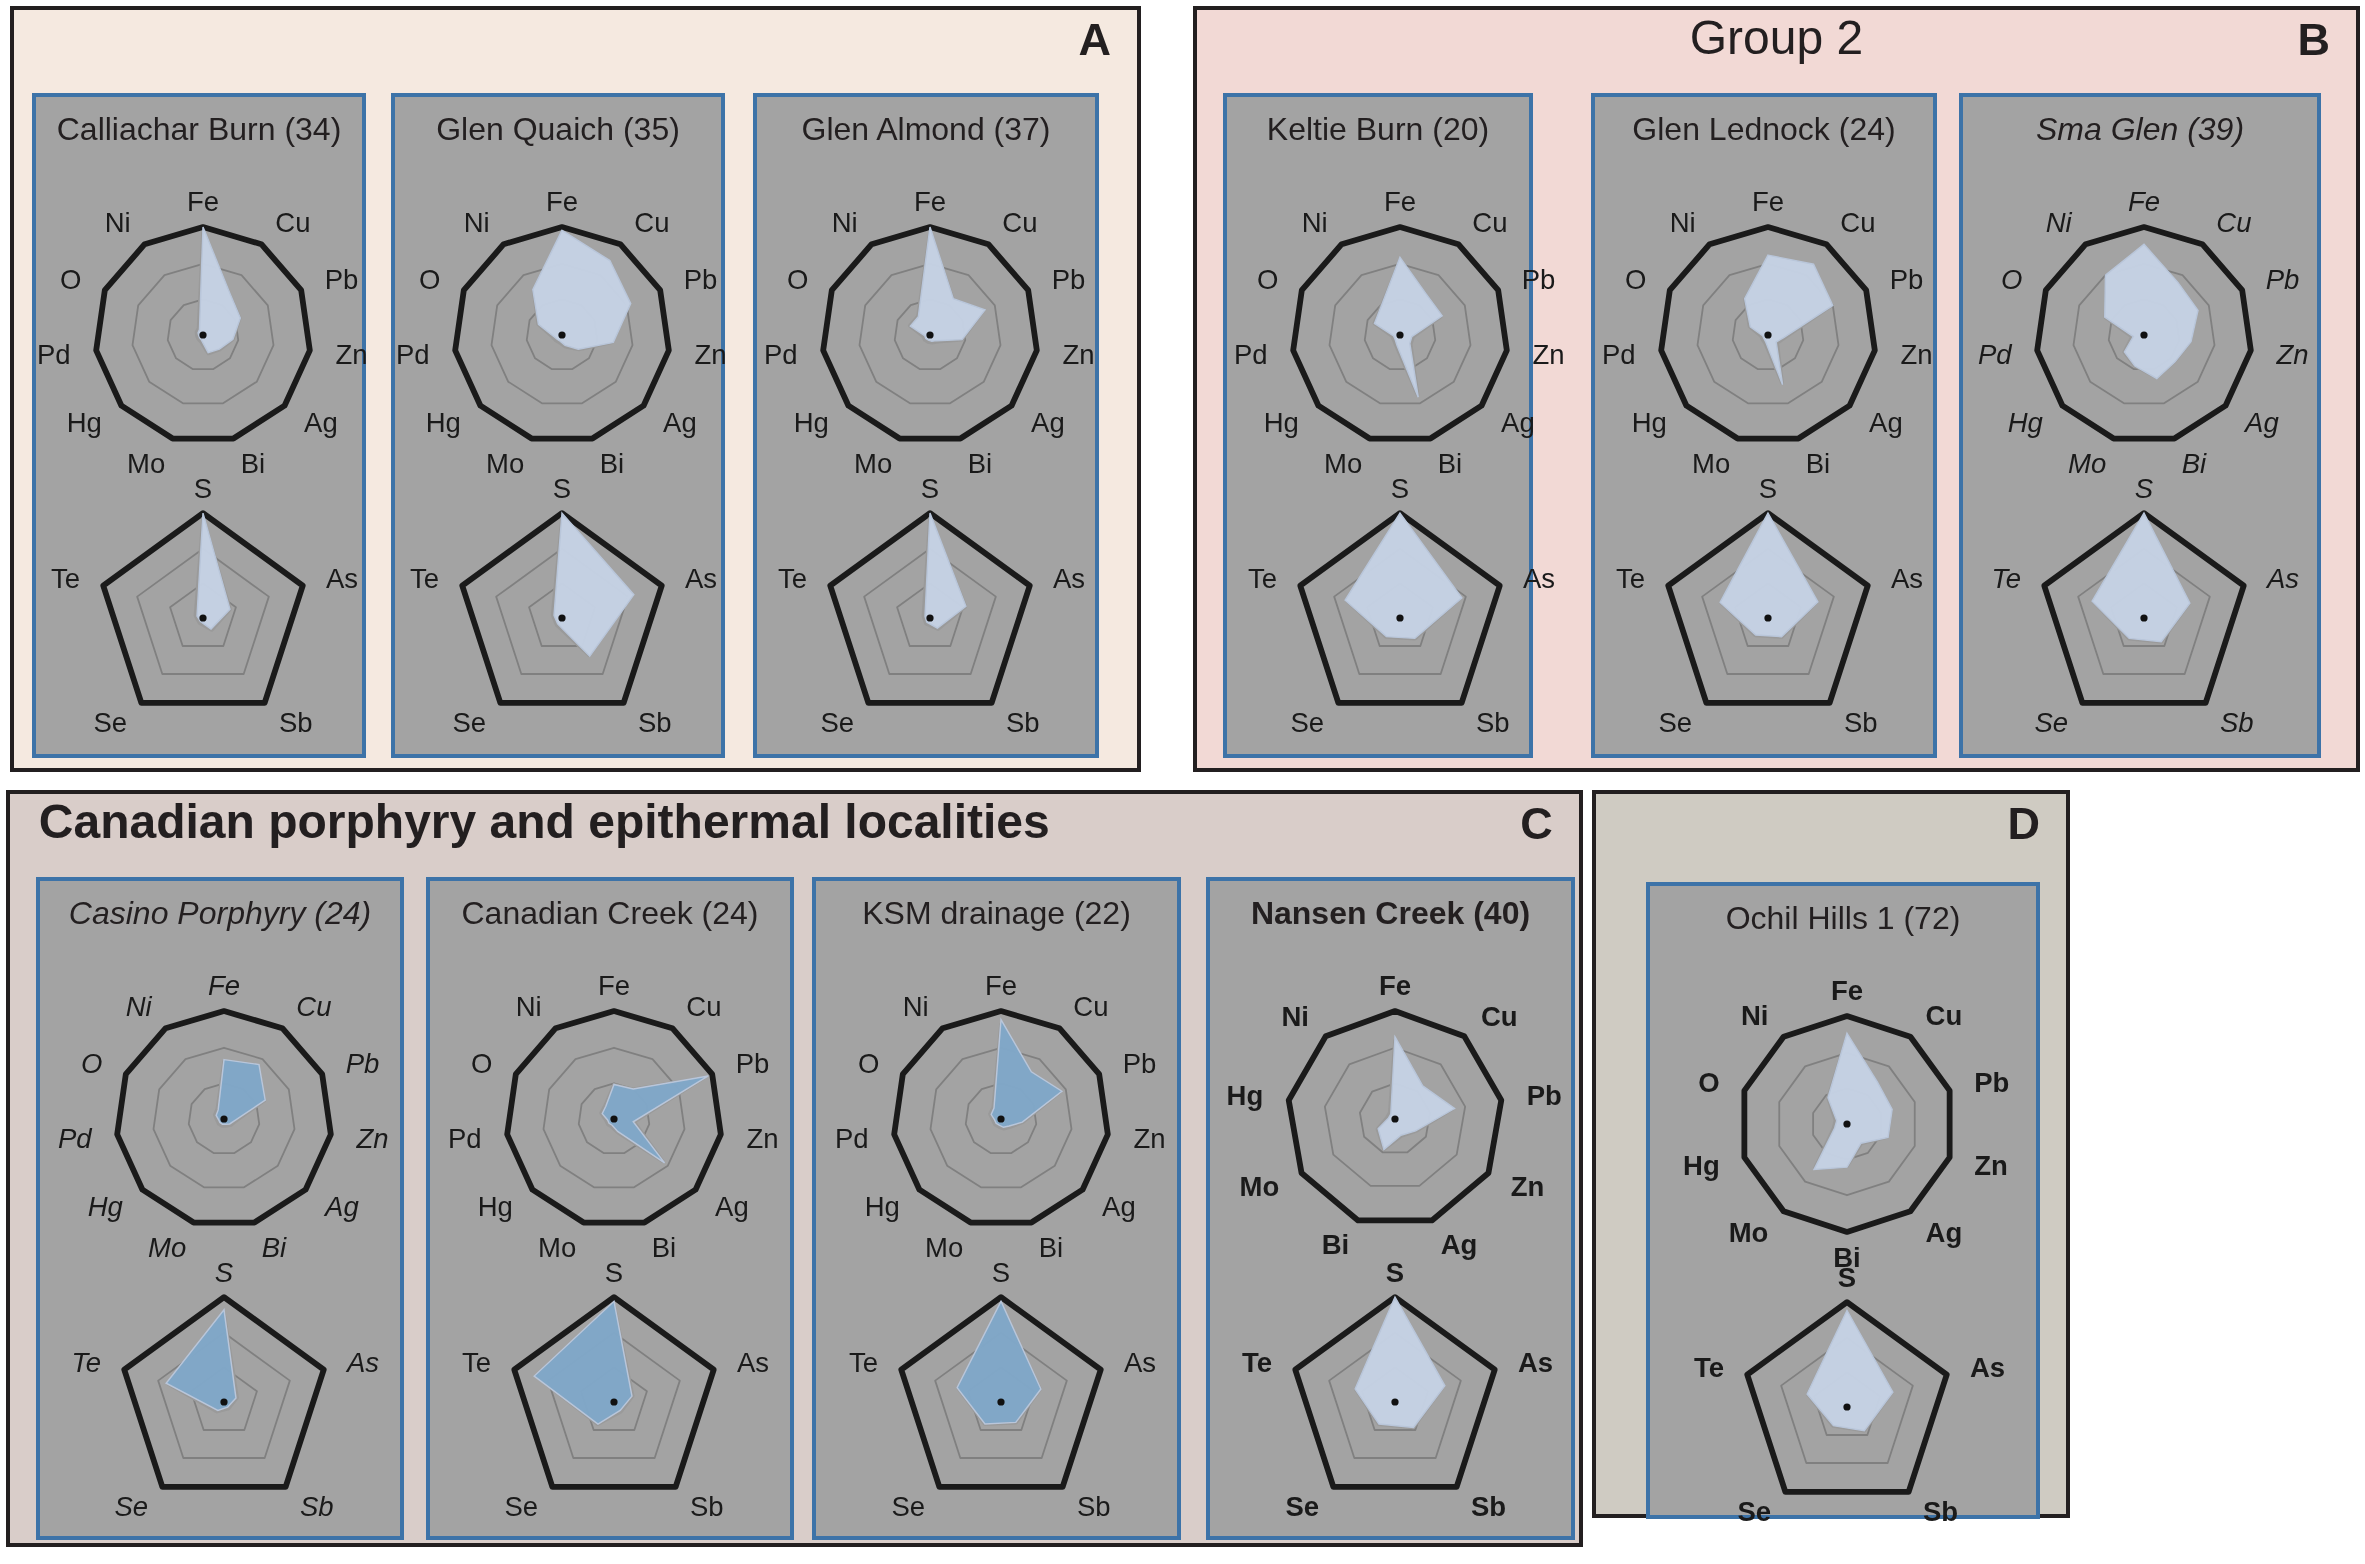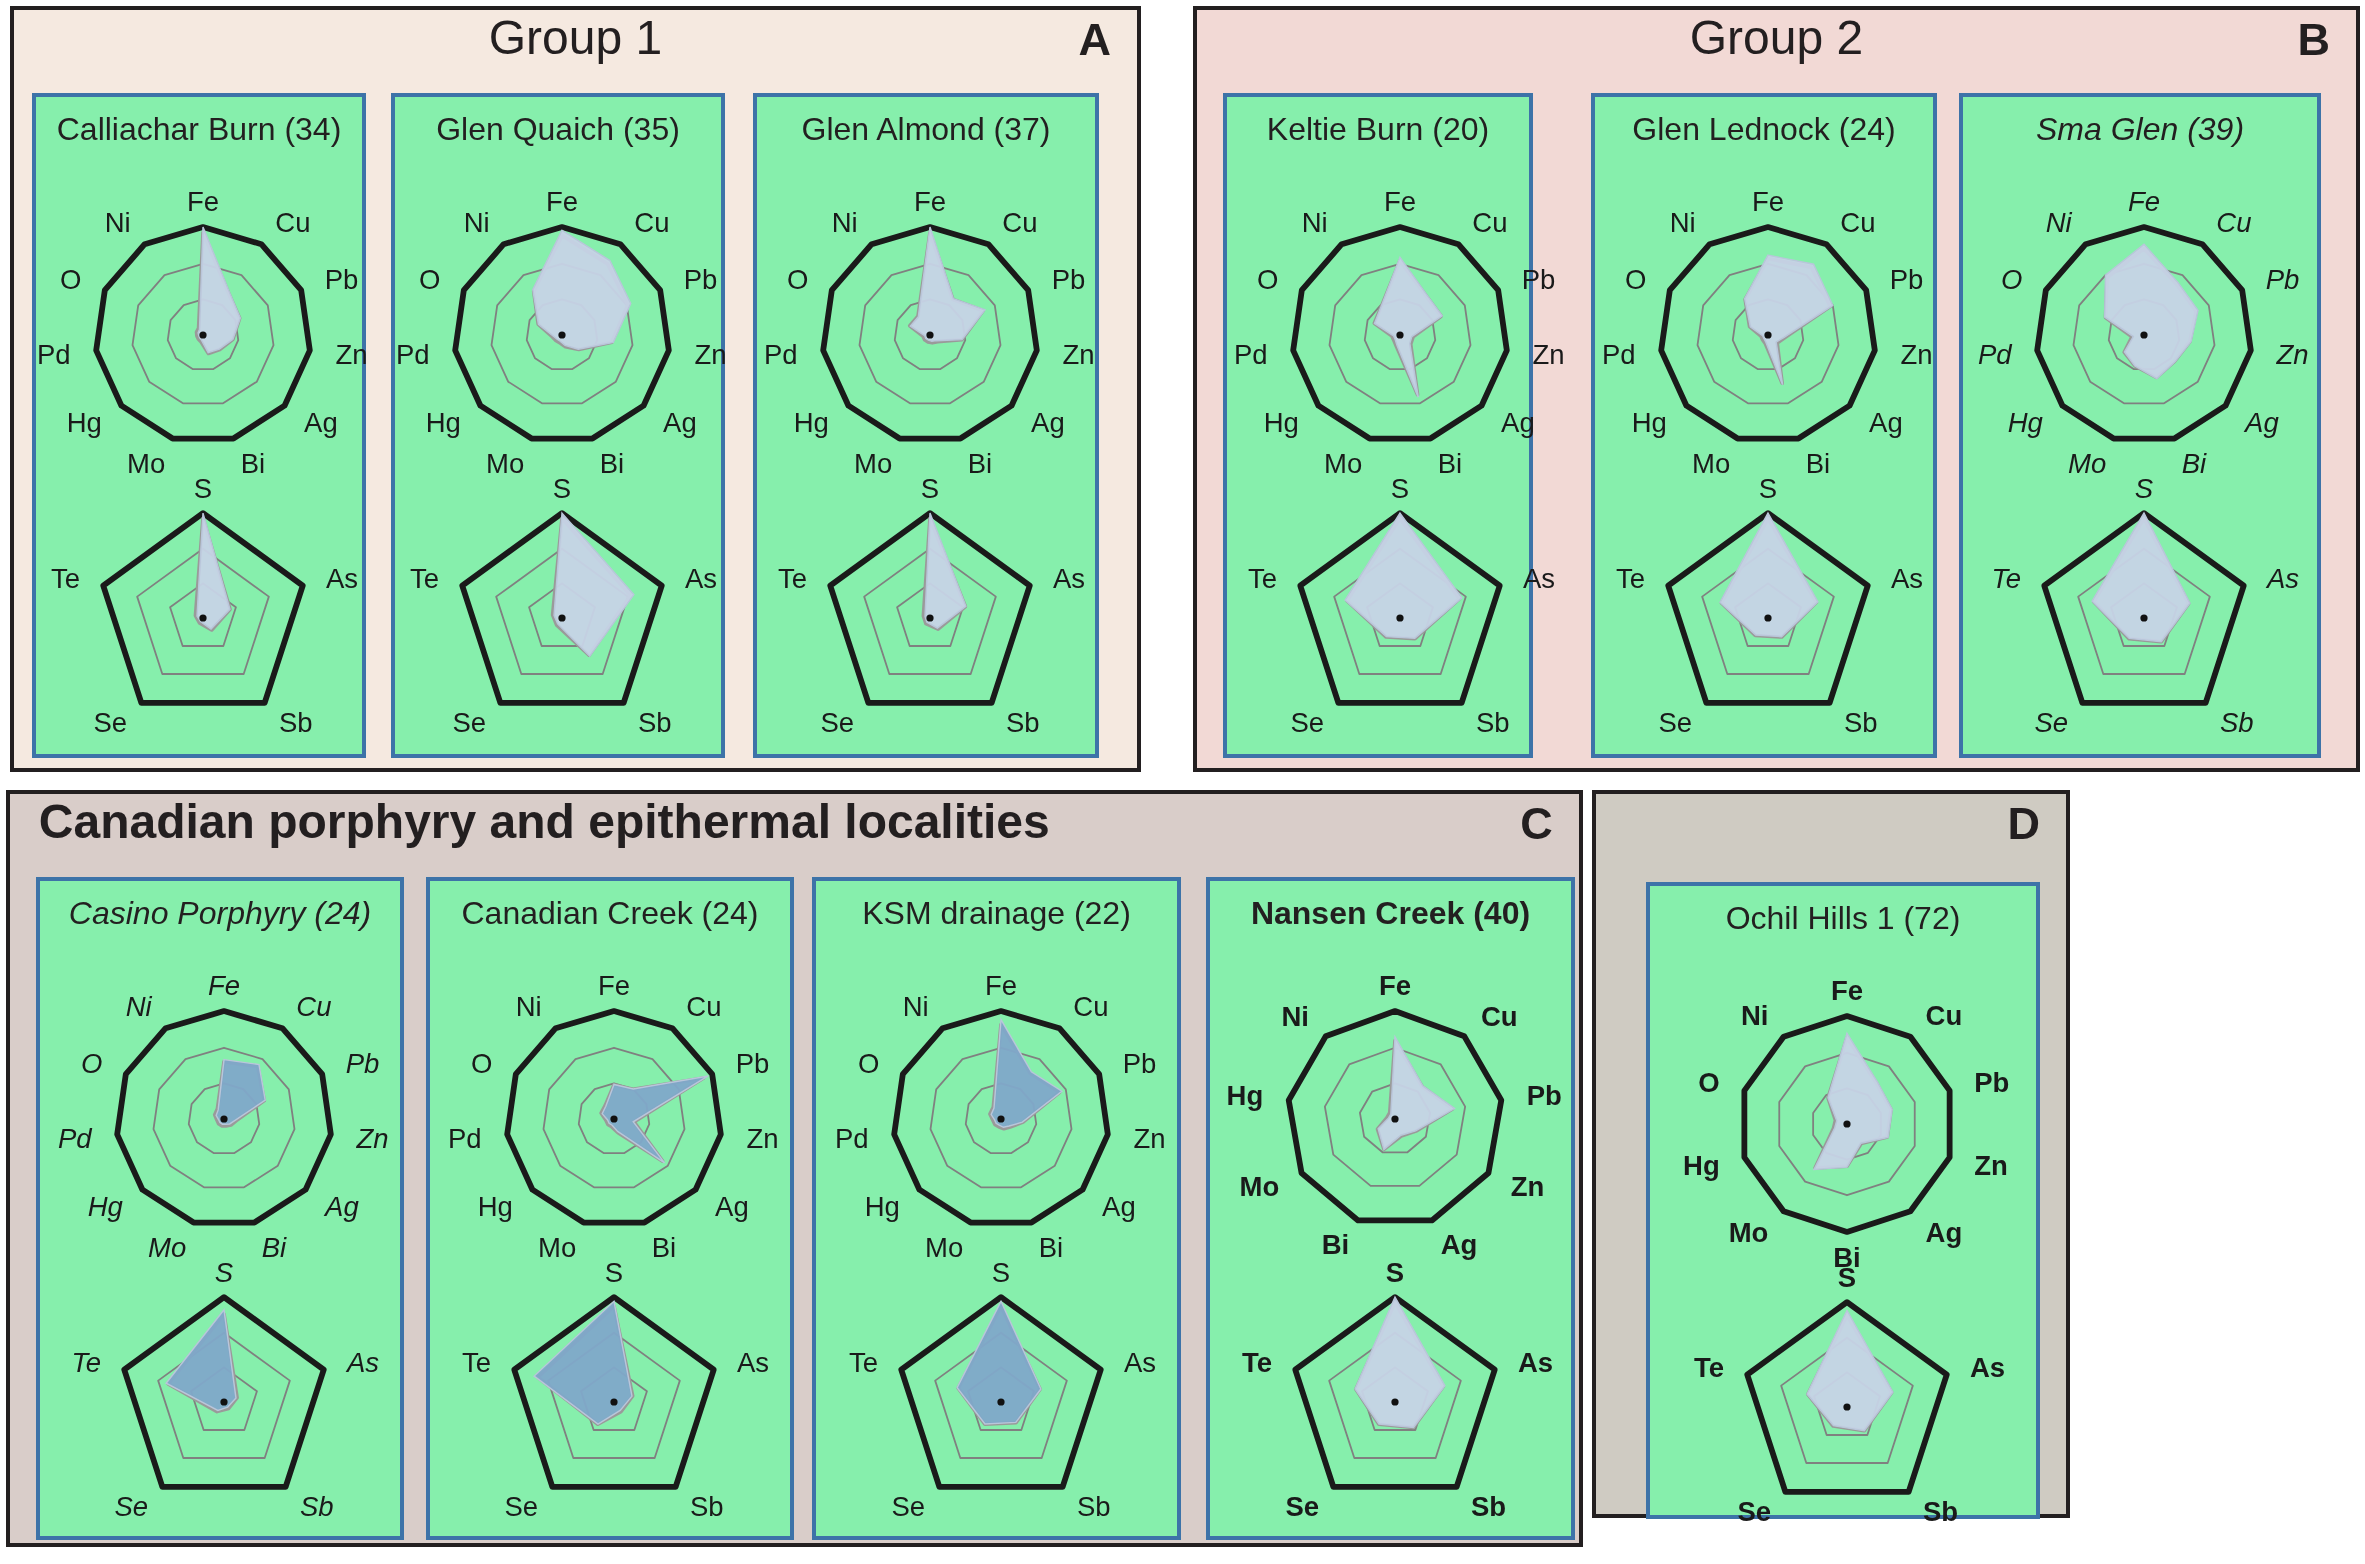--- a/index.html
+++ b/index.html
@@ -7,34 +7,33 @@
   #page{position:relative;width:2366px;height:1564px;background:#fff;overflow:hidden;}
 
   
   .group{position:absolute;border:4.3px solid #231f20;box-sizing:border-box;}
   .group-title{position:absolute;top:4.3px;left:0;right:0;text-align:center;
       font-size:48px;color:#231f20;line-height:1;white-space:nowrap;}
   .group-title.left{text-align:left;padding-left:29px;font-weight:bold;}
   .group-letter{position:absolute;top:4.3px;right:26px;font-size:45px;font-weight:bold;color:#231f20;}
 
   
-  .card{position:absolute;background:#86efac;border:4.3px solid #3d73a8;box-sizing:border-box;}
+  .card{position:absolute;background:#a3a3a3;border:4.3px solid #3d73a8;box-sizing:border-box;}
   .card-title{position:absolute;top:16px;left:0;right:0;text-align:center;
       font-size:32px;color:#231f20;white-space:nowrap;line-height:1;}
   .card-title.bold{font-weight:bold;}
 
   .chart{position:absolute;margin-top:24px;}
   .chart svg{display:block;overflow:visible;}
 </style>
 </head>
 <body>
 
 <div id="page">
     <div class="group" style="left: 10px; top: 5.8px; width: 1131px; height: 766px; background: rgb(245, 233, 224);">
-      <div class="group-title">Group 1</div>
       <div class="group-letter">A</div>
     </div>
     <div class="group" style="left: 1193px; top: 5.8px; width: 1167px; height: 766px; background: rgb(242, 217, 213);">
       <div class="group-title">Group 2</div>
       <div class="group-letter">B</div>
     </div>
     <div class="group" style="left: 5.8px; top: 790px; width: 1577px; height: 757px; background: rgb(217, 205, 201);">
       <div class="group-title left">Canadian porphyry and epithermal localities</div>
       <div class="group-letter">C</div>
     </div>

